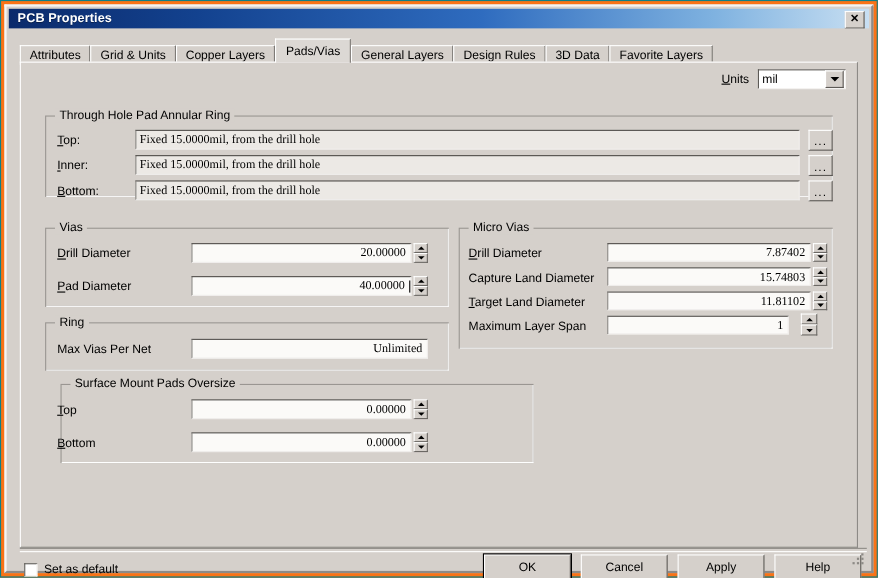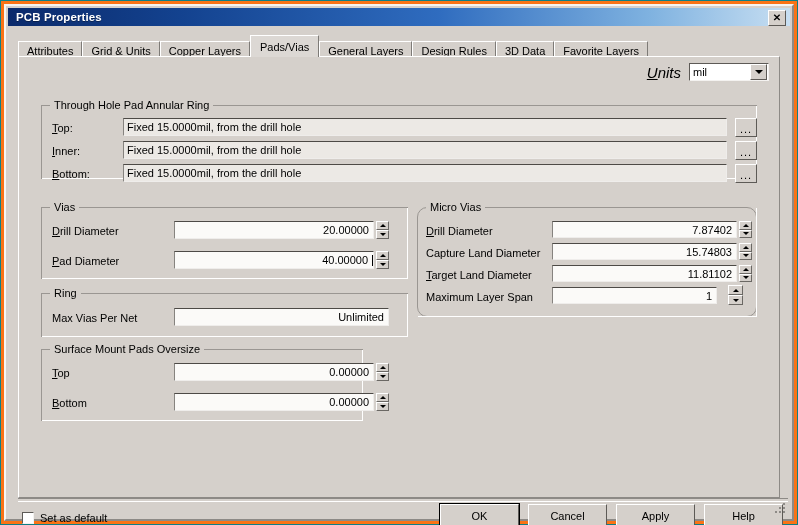--- a/index.html
+++ b/index.html
@@ -33,21 +33,21 @@
        background:#d5d0cb;border-left:1px solid #ffffff;border-top:1px solid #ffffff;
        border-right:1px solid #7e7b77;position:relative;top:2px;cursor:pointer;white-space:nowrap;}
   .tab.active{height:21px;top:0;background:#dcd8d4;border-left:1px solid #ffffff;border-top:1px solid #ffffff;
               border-right:1px solid #7e7b77;z-index:3;font-weight:normal;padding:0 9px;}
   .tabpane{position:absolute;left:10px;top:30px;width:760px;height:440px;background:#d5d0cb;
            border-top:1px solid #ffffff;border-left:1px solid #ffffff;
            border-right:1px solid #8d8a86;border-bottom:1px solid #8d8a86;}
 
   
   .units-row{position:absolute;right:10px;top:6px;display:flex;align-items:center;gap:8px;}
-  .units-label{font-size:15px;font-style:italic;}
+  .units-label{font-size:11px;}
   .combo{width:78px;height:16px;background:#ffffff;position:relative;
          border-top:1px solid #5d5a56;border-left:1px solid #5d5a56;
          border-right:1px solid #f4f2f0;border-bottom:1px solid #f4f2f0;
          display:flex;align-items:center;cursor:pointer;}
   .combo .val{font-size:11px;padding-left:3px;flex:1;}
   .combo .arrow{width:15px;height:14px;margin-right:1px;background:#d5d0cb;
                 border-top:1px solid #ffffff;border-left:1px solid #ffffff;
                 border-right:1px solid #5d5a56;border-bottom:1px solid #5d5a56;
                 display:flex;align-items:center;justify-content:center;}
   .tri-down{width:0;height:0;border-left:4px solid transparent;border-right:4px solid transparent;border-top:4px solid #000;}
@@ -56,21 +56,21 @@
   .group{position:absolute;border:1px solid #9a9692;box-sizing:border-box;}
   .group::after{content:"";position:absolute;left:0;top:0;right:-1px;bottom:-1px;
                 border-right:1px solid #ffffff;border-bottom:1px solid #ffffff;pointer-events:none;}
   .group > .glabel{position:absolute;top:-7px;left:8px;background:#d5d0cb;padding:0 4px;font-size:11px;}
 
   
   .lbl{position:absolute;font-size:11px;white-space:nowrap;}
   .fld{position:absolute;background:#fbfaf8;box-sizing:border-box;
        border-top:1px solid #4d4a46;border-left:1px solid #86837f;
        border-right:1px solid #efedeb;border-bottom:1px solid #efedeb;
-       font-size:11px;display:flex;align-items:center;}
+       font-size:11px;display:flex;align-items:center;font-family:Liberation Serif, serif;}
   .fld .txt-l{padding-left:3px;}
   .fld .txt-r{width:100%;text-align:right;padding-right:4px;}
   .fld.ro{background:#ece9e5;}
 
   
   .spin{position:absolute;width:13px;display:flex;flex-direction:column;}
   .spin .sb{flex:1;background:#d5d0cb;border-top:1px solid #ffffff;border-left:1px solid #ffffff;
             border-right:1px solid #6b6864;border-bottom:1px solid #6b6864;
             display:flex;align-items:center;justify-content:center;box-sizing:border-box;cursor:pointer;}
   .tri-u{width:0;height:0;border-left:3px solid transparent;border-right:3px solid transparent;border-bottom:3px solid #000;}
@@ -205,21 +205,21 @@
       </div>
       <div class="spin" style="left:357px;top:194px;height:18px;">
         <span class="sb">
             <i class="tri-u"></i>
           </span>
         <span class="sb">
             <i class="tri-d"></i>
           </span>
       </div>
 
-      <div class="group" style="left:398px;top:150px;width:340px;height:110px;border-radius:10px;">
+      <div class="group" style="left:398px;top:150px;width:340px;height:110px;">
         <span class="glabel">Micro Vias</span>
       </div>
       <div class="lbl" style="left:407px;top:168px;"><u>D</u>rill Diameter</div>
       <div class="fld" style="left:533px;top:164px;width:185px;height:17px;padding-left:44px;">
         <span class="txt-r">7.87402</span>
       </div>
       <div class="spin" style="left:720px;top:164px;height:17px;">
         <span class="sb">
             <i class="tri-u"></i>
           </span>
@@ -268,21 +268,21 @@
       </div>
 
       <div class="group" style="left:22px;top:236px;width:367px;height:44px;">
         <span class="glabel">Ring</span>
       </div>
       <div class="lbl" style="left:33px;top:255px;">Max Vias Per Net</div>
       <div class="fld" style="left:155px;top:251px;width:215px;height:18px;">
         <span class="txt-r">Unlimited</span>
       </div>
 
-      <div class="group" style="left:22px;top:292px;width:322px;height:72px;">
+      <div class="group" style="left:36px;top:292px;width:430px;height:72px;">
         <span class="glabel">Surface Mount Pads Oversize</span>
       </div>
       <div class="lbl" style="left:33px;top:310px;"><u>T</u>op</div>
       <div class="fld" style="left:155px;top:306px;width:200px;height:18px;">
         <span class="txt-r">0.00000</span>
       </div>
       <div class="spin" style="left:357px;top:306px;height:18px;">
         <span class="sb">
             <i class="tri-u"></i>
           </span>

